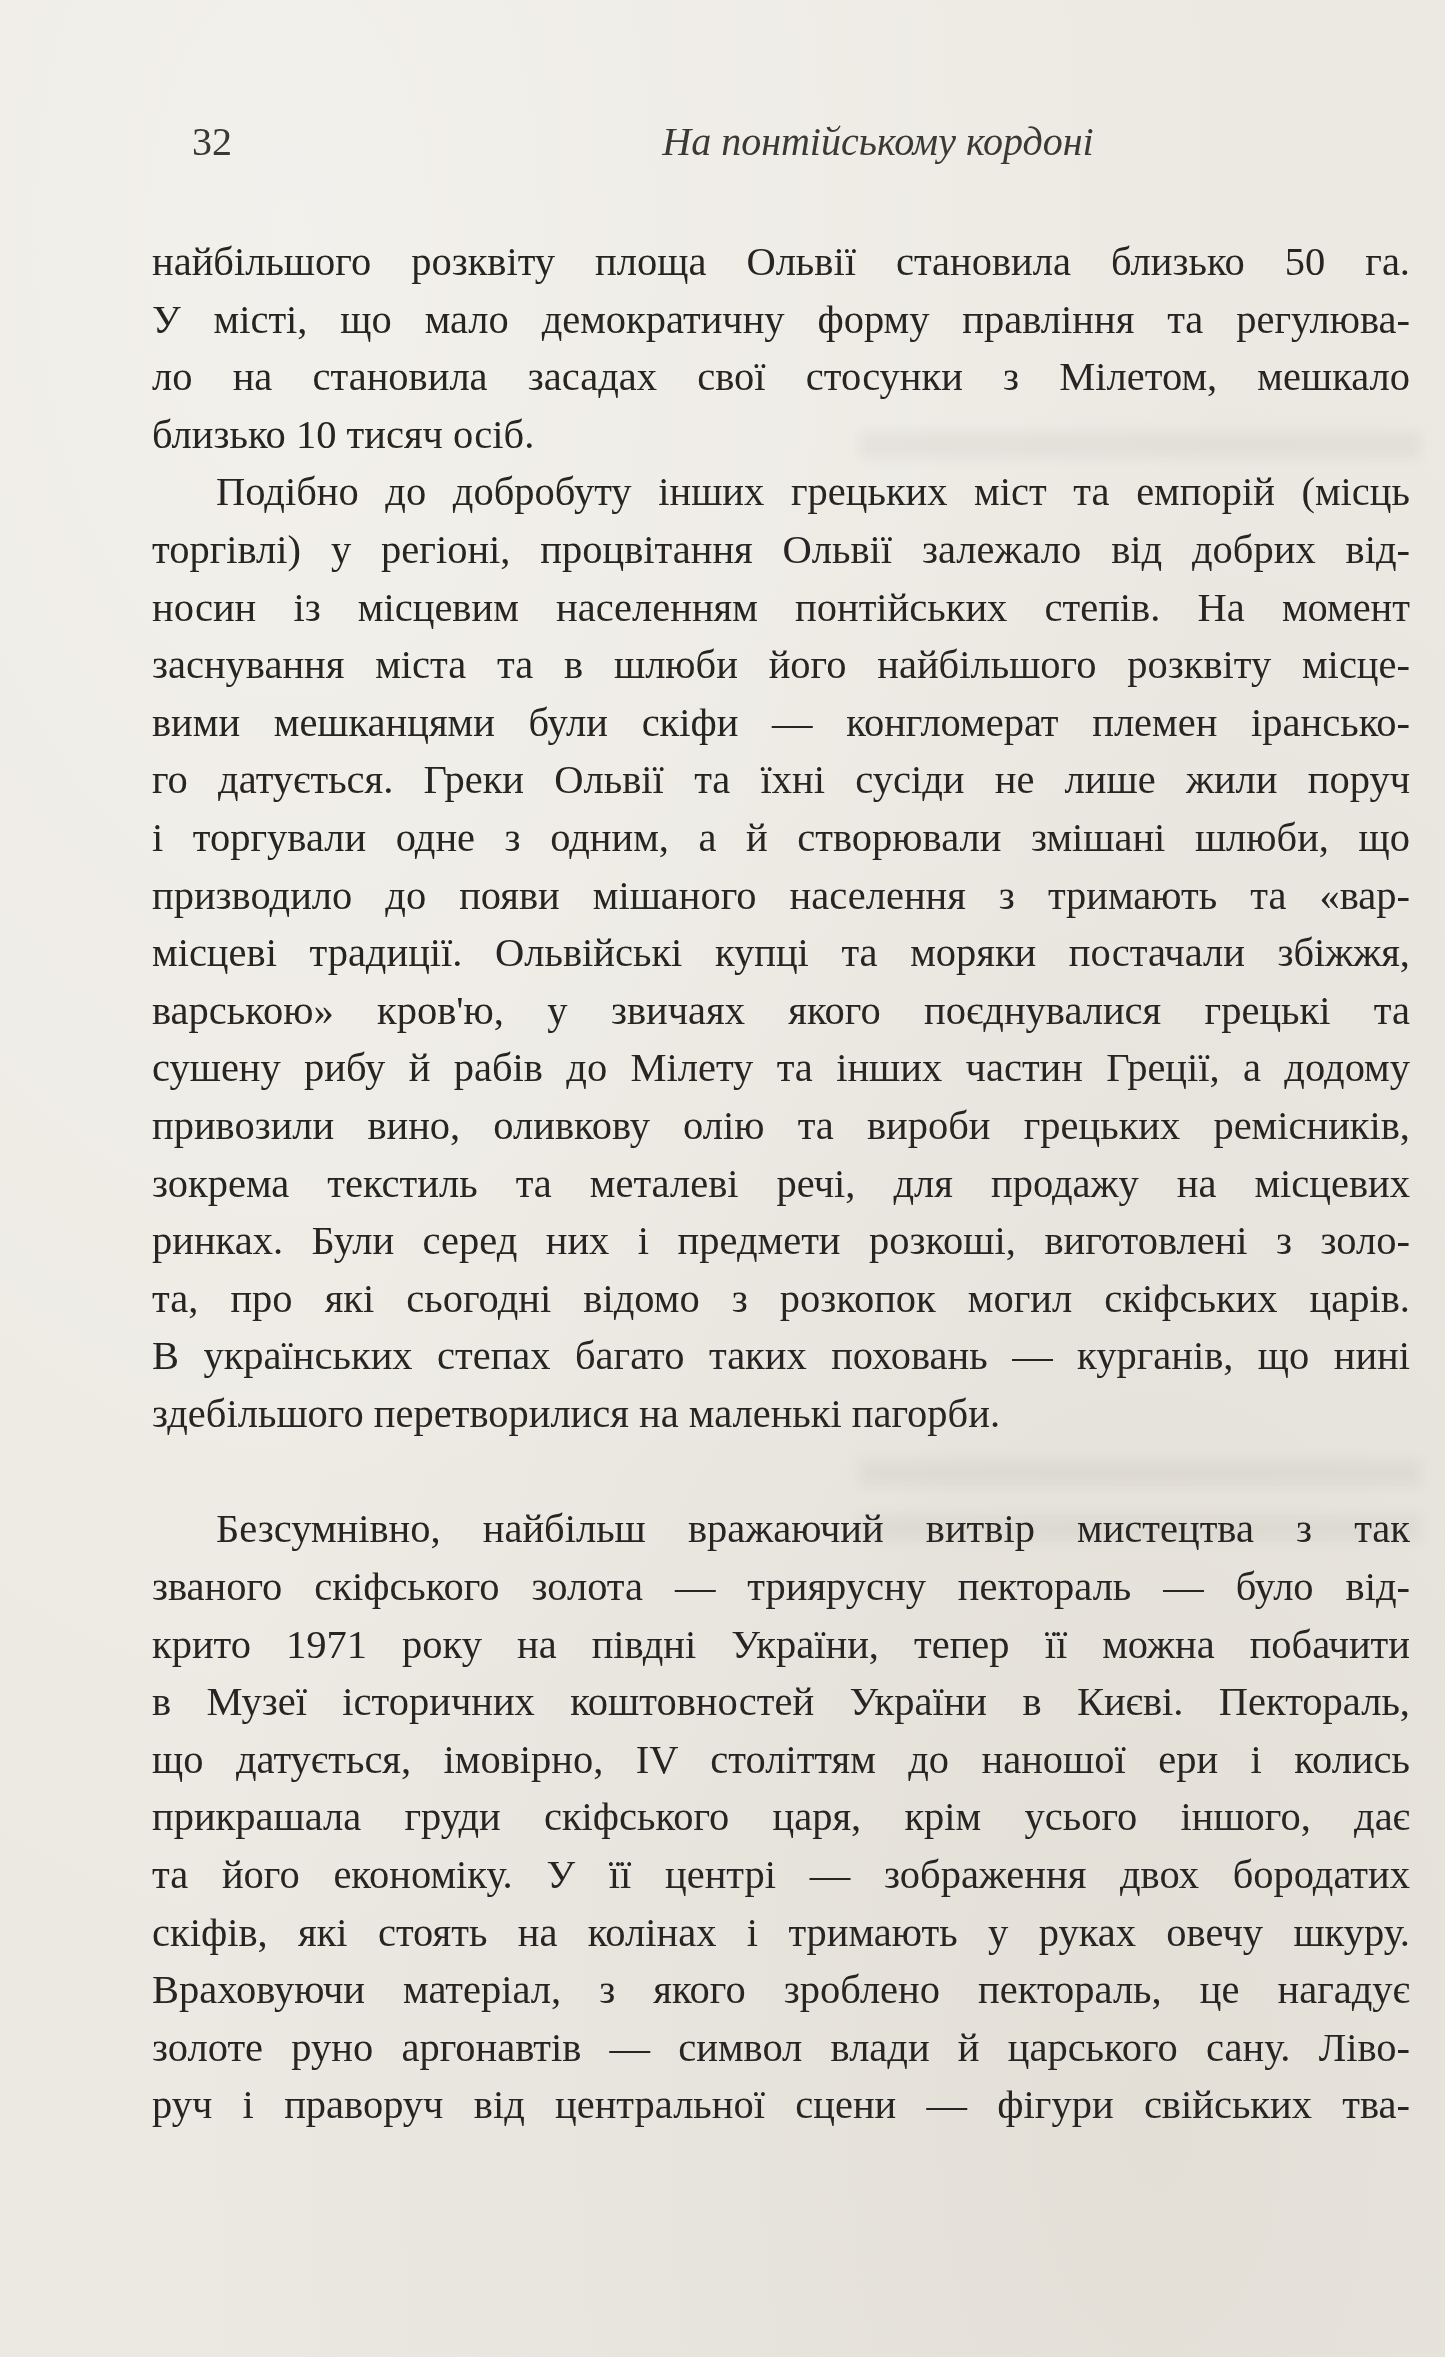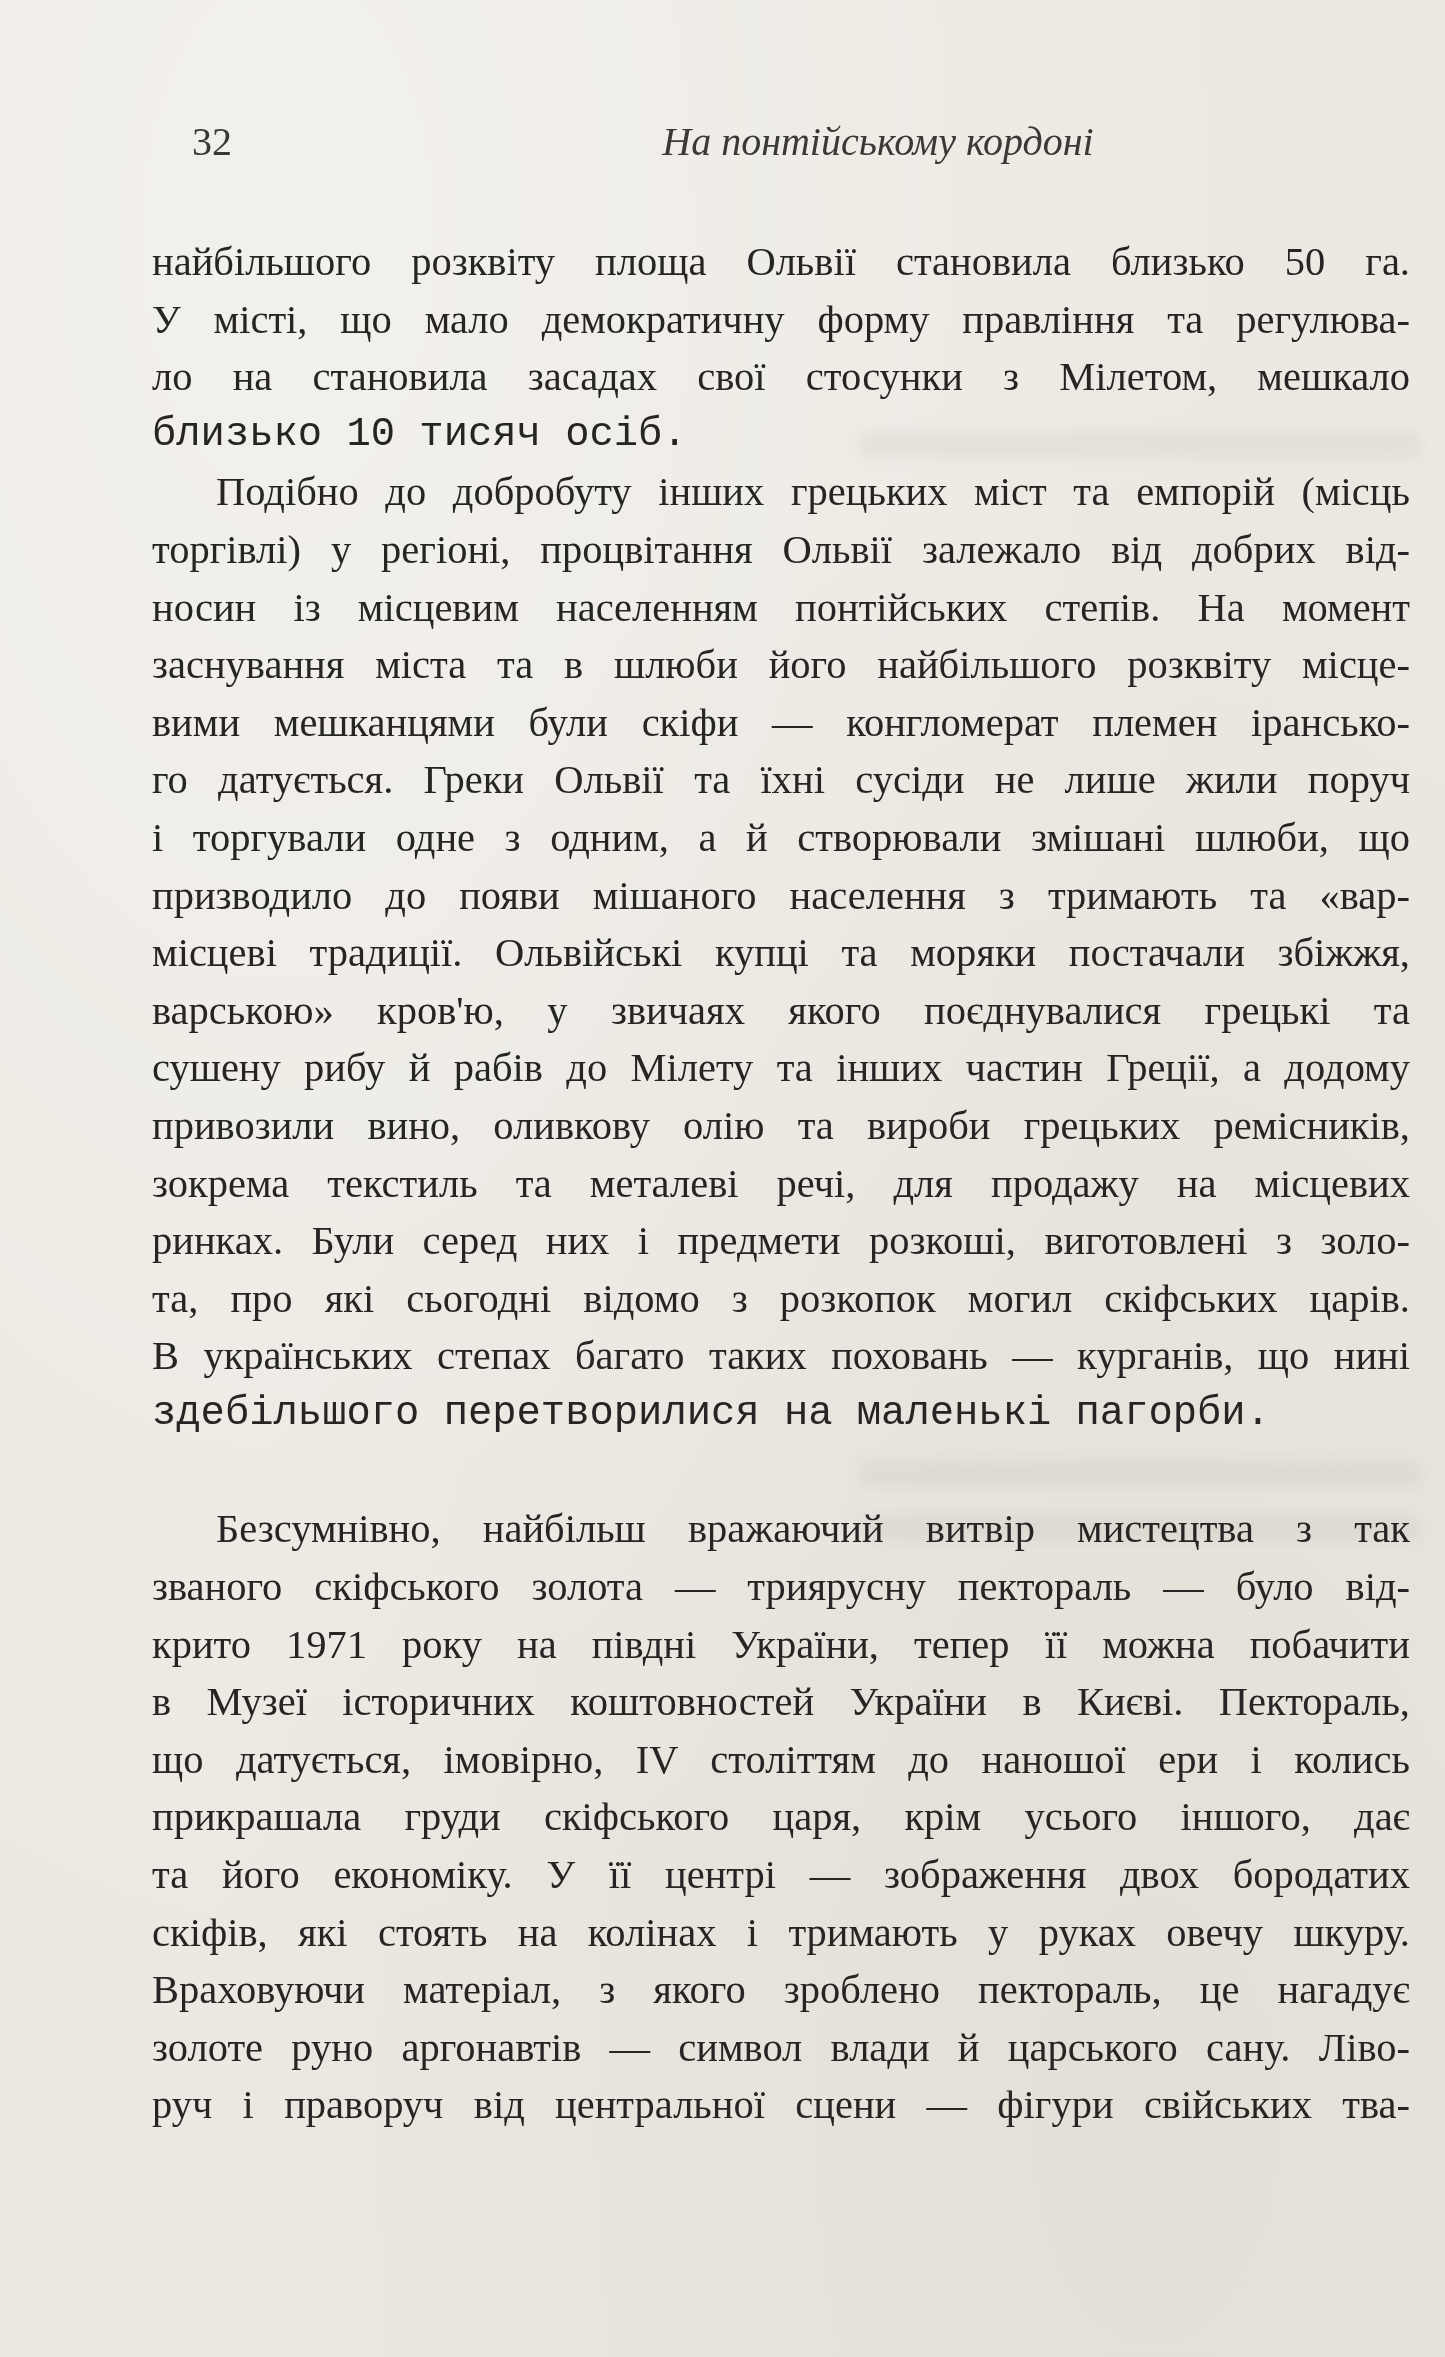--- a/index.html
+++ b/index.html
@@ -64,21 +64,20 @@
     .line {
       display: block;
       white-space: nowrap;
       text-align: justify;
       text-align-last: justify;
       height: 57.6px;
       overflow: visible;
     }
     .line.last {
       text-align-last: left;
-      font-family: Liberation Mono, monospace;
     }
     .line.indent {
       padding-left: 64px;
     }
     .para-gap {
       height: 58px;
     }
     
     .bleed {
       position: absolute;

